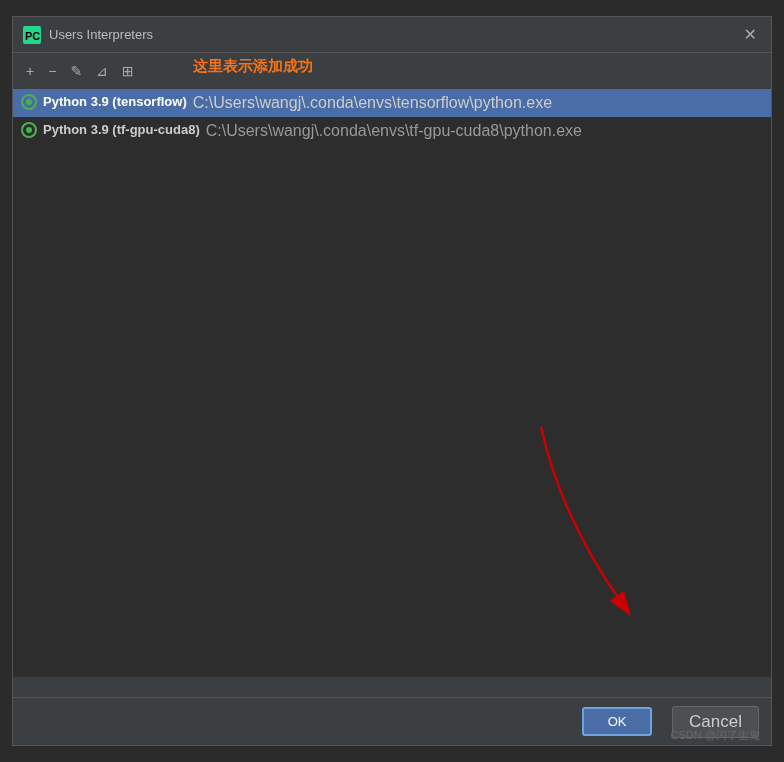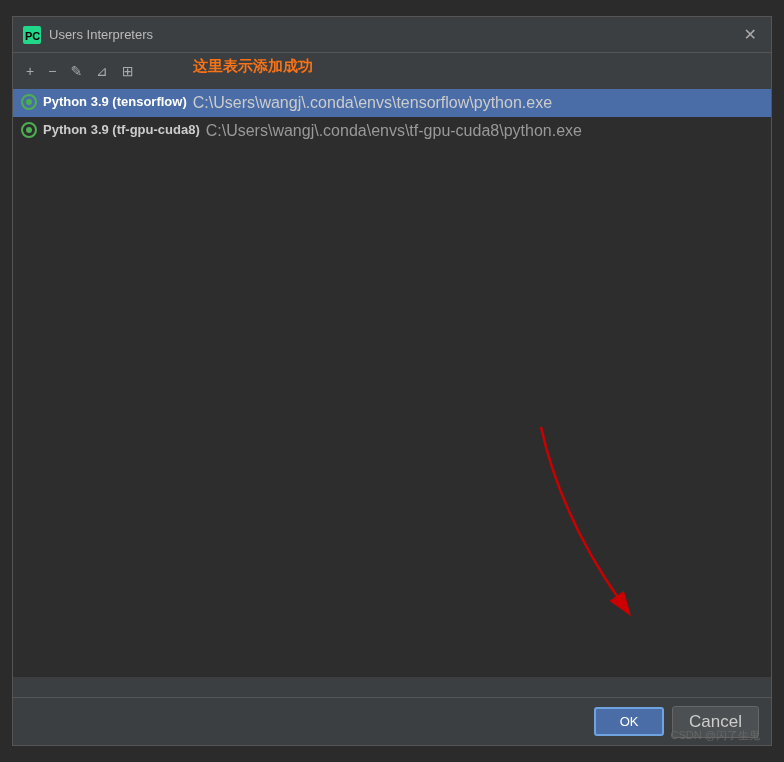--- a/index.html
+++ b/index.html
@@ -146,21 +146,21 @@
       position: absolute;
       right: 120px;
       bottom: 60px;
       pointer-events: none;
     }
     .footer {
       display: flex;
       justify-content: flex-end;
       align-items: center;
       padding: 10px 12px;
-      gap: 8px;
+      gap: 20px;
       background: #3c3f41;
       border-top: 1px solid #555;
       height: 48px;
       flex-shrink: 0;
       margin-top: 20px;
     }
     .btn-ok {
       background: #4a6da7;
       color: #fff;
       border: 2px solid #6fa3e0;

